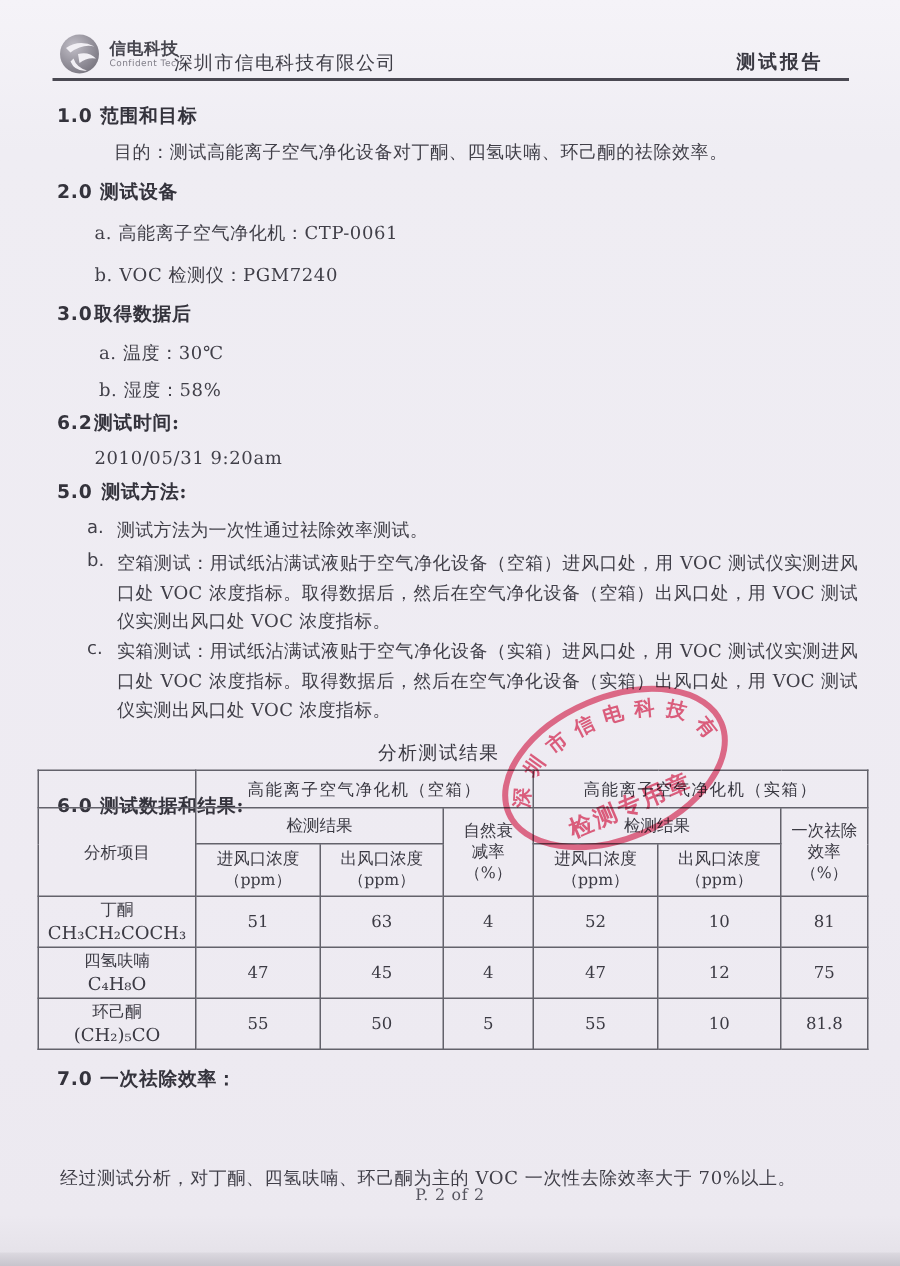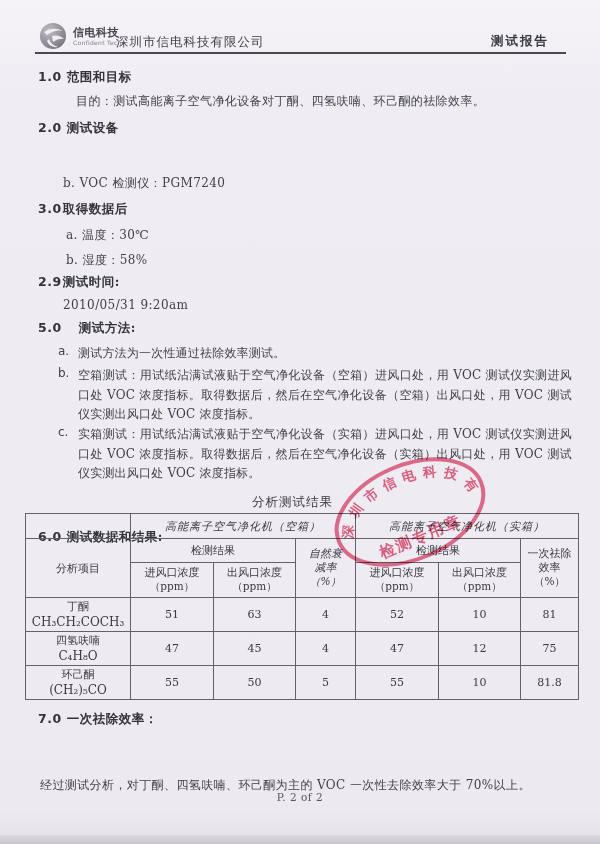--- a/index.html
+++ b/index.html
@@ -36,28 +36,28 @@
   .para .ptext { flex: 1; font-size: 12px; line-height: 19.6px; color: #403f48;
     letter-spacing: .2px; text-align: justify; }
   .table-caption { position: absolute; left: 252px; top: 494px; font-size: 12.5px; color: #3a3942; letter-spacing: 1px; }
   .footer { position: absolute; left: 0; top: 791px; width: 100%; text-align: center;
     font-size: 10.5px; color: #55545e; letter-spacing: .5px; }
   
   table.results { position: absolute; left: 25px; top: 513px; width: 553px;
     border-collapse: collapse; table-layout: fixed; }
   table.results td { border: 1px solid #63626b; text-align: center; vertical-align: middle;
     font-size: 11px; color: #3b3a43; padding: 1px 2px; overflow: hidden; }
-  table.results .grp { letter-spacing: 1px; font-style: italic; }
+  table.results .grp { letter-spacing: 1px; }
   tr.r1 td { height: 25px; }
   tr.r2 td { height: 24px; }
   tr.r3 td { height: 35px; }
   tr.data td { height: 33px; }
   .unit { display: block; font-size: 10.5px; }
   .vlabel { display: block; line-height: 14px; }
-  .narrow { padding: 1px 8px !important; font-style: italic; }
+  .narrow { padding: 1px 8px !important; }
   .chem-name { display: block; font-size: 11px; line-height: 15px; }
   .chem-formula { display: block; font-size: 12px; line-height: 16px; }
   
   .stamp { position: absolute; left: 318px; top: 441px; width: 184px; height: 142px;
     mix-blend-mode: multiply; opacity: .88; pointer-events: none; z-index: 5; }
 </style>
 </head>
 <body>
 
 <div class="page">
@@ -82,35 +82,36 @@
   <div class="header-rule"></div>
 
   <div class="sec-h" style="left:38px; top:69px;">
     <span class="num">1.0</span><span>范围和目标</span>
   </div>
   <div class="p" style="left:76px; top:93px;">目的：测试高能离子空气净化设备对丁酮、四氢呋喃、环己酮的祛除效率。</div>
 
   <div class="sec-h" style="left:38px; top:120px;">
     <span class="num">2.0</span><span>测试设备</span>
   </div>
+  <div class="p" style="left:63px; top:147px;">a. 高能离子空气净化机：CTP-0061</div>
   <div class="p" style="left:63px; top:175px;">b. VOC 检测仪：PGM7240</div>
 
   <div class="sec-h" style="left:38px; top:201px;">
     <span class="num" style="margin-right:1px;">3.0</span><span>取得数据后</span>
   </div>
   <div class="p" style="left:66px; top:227px;">a. 温度：30℃</div>
   <div class="p" style="left:66px; top:252px;">b. 湿度：58%</div>
 
   <div class="sec-h" style="left:38px; top:274px;">
-    <span class="num" style="margin-right:1px;">2.9</span><span>测试时间:</span>
+    <span class="num" style="margin-right:1px;">6.2</span><span>测试时间:</span>
   </div>
   <div class="p" style="left:63px; top:298px;">2010/05/31   9:20am</div>
 
   <div class="sec-h" style="left:38px; top:320px;">
-    <span class="num" style="margin-right:17px;">5.0</span><span>测试方法:</span>
+    <span class="num" style="margin-right:6px;">5.0</span><span>测试方法:</span>
   </div>
   <div class="para" style="top:344px;">
     <span class="marker">a.</span>
     <span class="ptext">测试方法为一次性通过祛除效率测试。</span>
   </div>
   <div class="para" style="top:366px;">
     <span class="marker">b.</span>
     <span class="ptext">空箱测试：用试纸沾满试液贴于空气净化设备（空箱）进风口处，用 VOC 测试仪实测进风口处 VOC 浓度指标。取得数据后，然后在空气净化设备（空箱）出风口处，用 VOC 测试仪实测出风口处 VOC 浓度指标。</span>
   </div>
   <div class="para" style="top:425px;">

